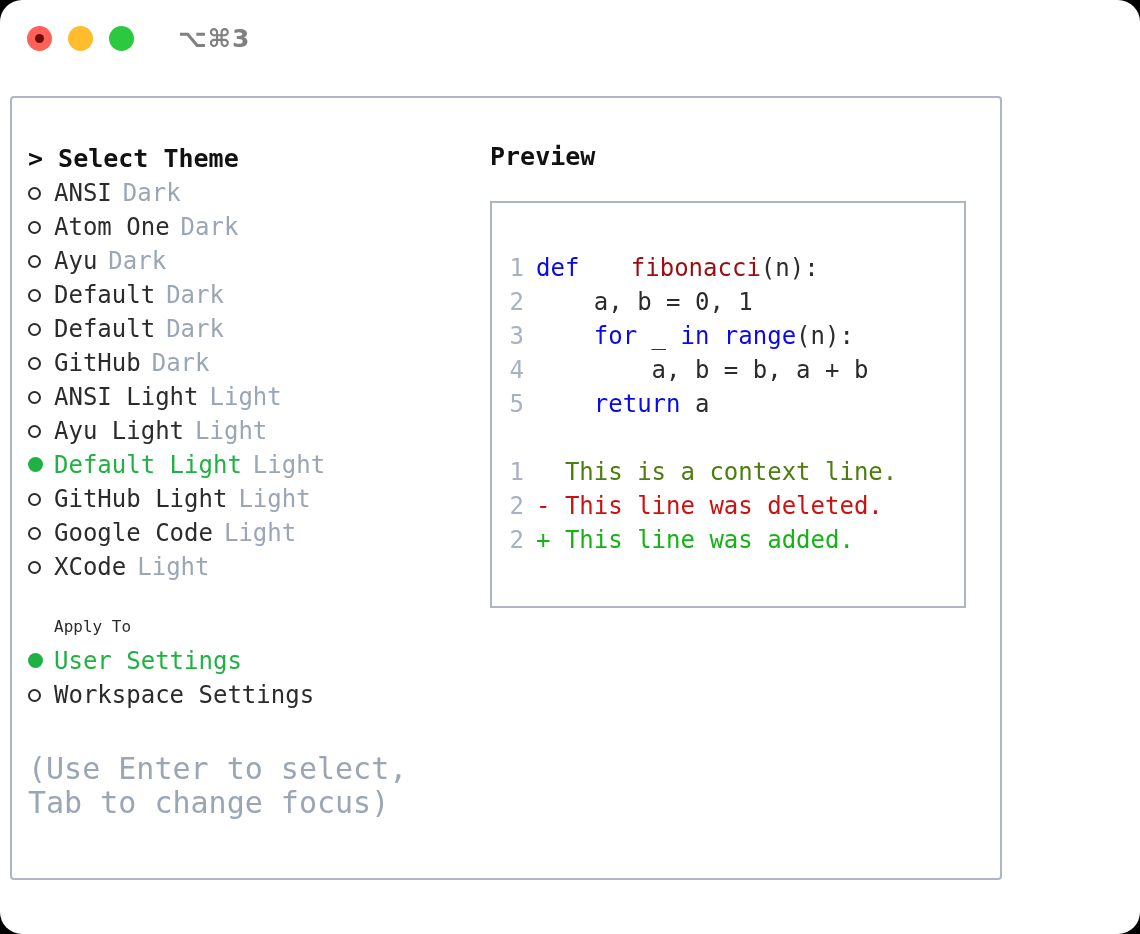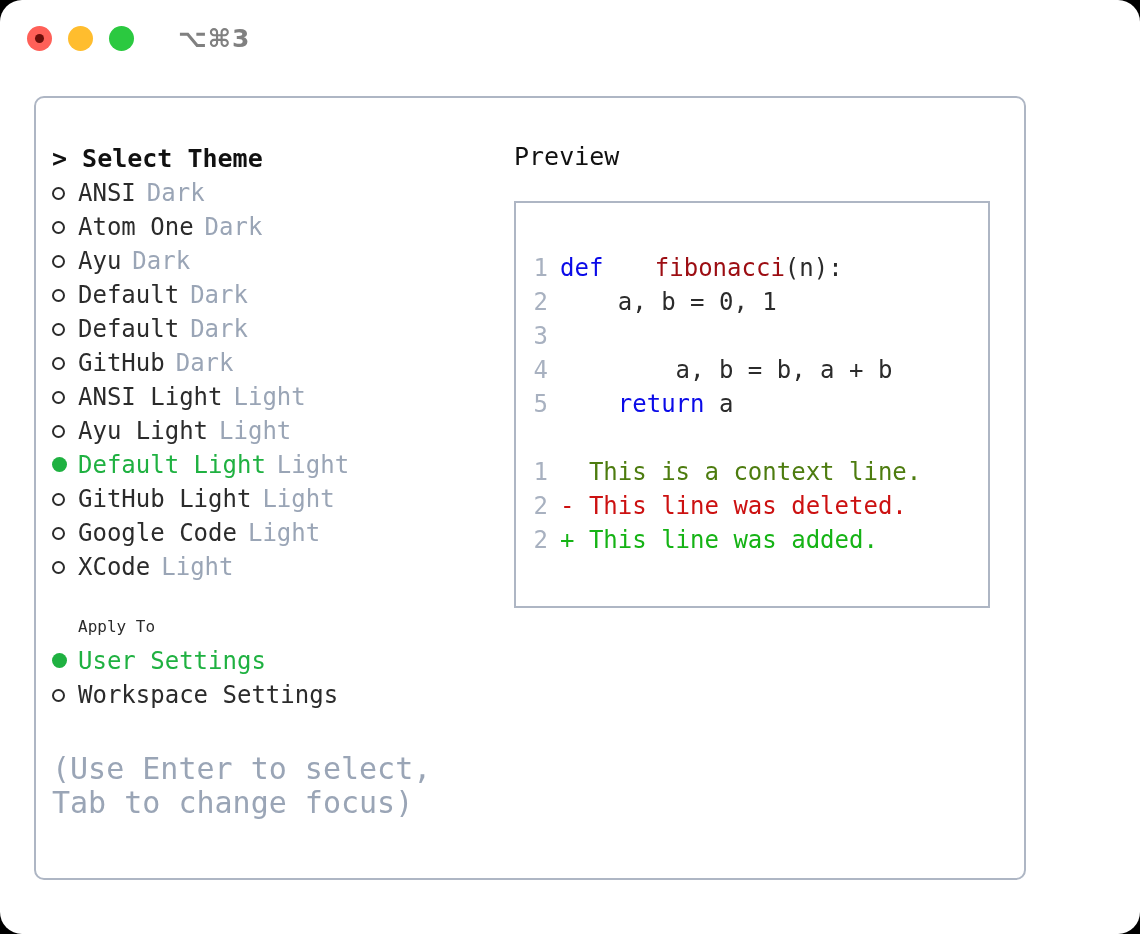--- a/index.html
+++ b/index.html
@@ -58,26 +58,26 @@
     font-size: 25px;
     font-weight: 700;
     color: #808080;
     letter-spacing: 1px;
     white-space: nowrap;
   }
 
   
   .panel {
     position: absolute;
-    left: 34px;
+    left: 10px;
     top: 96px;
     width: 992px;
     height: 784px;
     border: 2px solid #aeb6c4;
-    border-radius: 10px;
+    border-radius: 4px;
     background: #ffffff;
   }
 
   .panel-inner {
     display: flex;
     padding: 44px 0 0 0;
     height: 100%;
   }
 
   .col-left  { width: 465px; padding-left: 16px; }
@@ -138,21 +138,21 @@
     margin-top: 6px;
     color: #9aa5b6;
     font-size: 30px;
     line-height: 34px;
     max-width: 410px;
   }
 
   
   .preview-title {
     font-size: 25px;
-    font-weight: 400;
+    font-weight: 700;
     color: #111111;
     margin-bottom: 30px;
   }
 
   .preview-box {
     width: 476px;
     height: 407px;
     border: 2px solid #aeb6c4;
     background: #ffffff;
     padding: 48px 0 0 0;
@@ -289,21 +289,21 @@
         <div class="hint">(Use Enter to select, Tab to change focus)</div>
       </div>
 
       <div class="col-right">
         <div class="preview-title">Preview</div>
 
         <div class="preview-box">
           <div id="code-block">
               <div class="code-line"><span class="lineno">1</span><span class="code-body"><span class="kw">def </span><span class="fn">fibonacci</span><span class="plain">(n):</span></span></div>
               <div class="code-line"><span class="lineno">2</span><span class="code-body"><span class="plain">    a, b = 0, 1</span></span></div>
-              <div class="code-line"><span class="lineno">3</span></div>
+              <div class="code-line"><span class="lineno">3</span><span class="code-body"><span class="plain">    </span><span class="kw">for</span><span class="plain"> _ </span><span class="kw">in range</span><span class="plain">(n):</span></span></div>
               <div class="code-line"><span class="lineno">4</span><span class="code-body"><span class="plain">        a, b = b, a + b</span></span></div>
               <div class="code-line"><span class="lineno">5</span><span class="code-body"><span class="plain">    </span><span class="kw">return</span><span class="plain"> a</span></span></div>
             </div>
           <div class="gap-lines"></div>
           <div id="diff-block">
               <div class="code-line"><span class="lineno">1</span><span class="diff-ctx"> </span><span class="diff-ctx"> This is a context line.</span></div>
               <div class="code-line"><span class="lineno">2</span><span class="diff-del">-</span><span class="diff-del"> This line was deleted.</span></div>
               <div class="code-line"><span class="lineno">2</span><span class="diff-add">+</span><span class="diff-add"> This line was added.</span></div>
             </div>
         </div>

